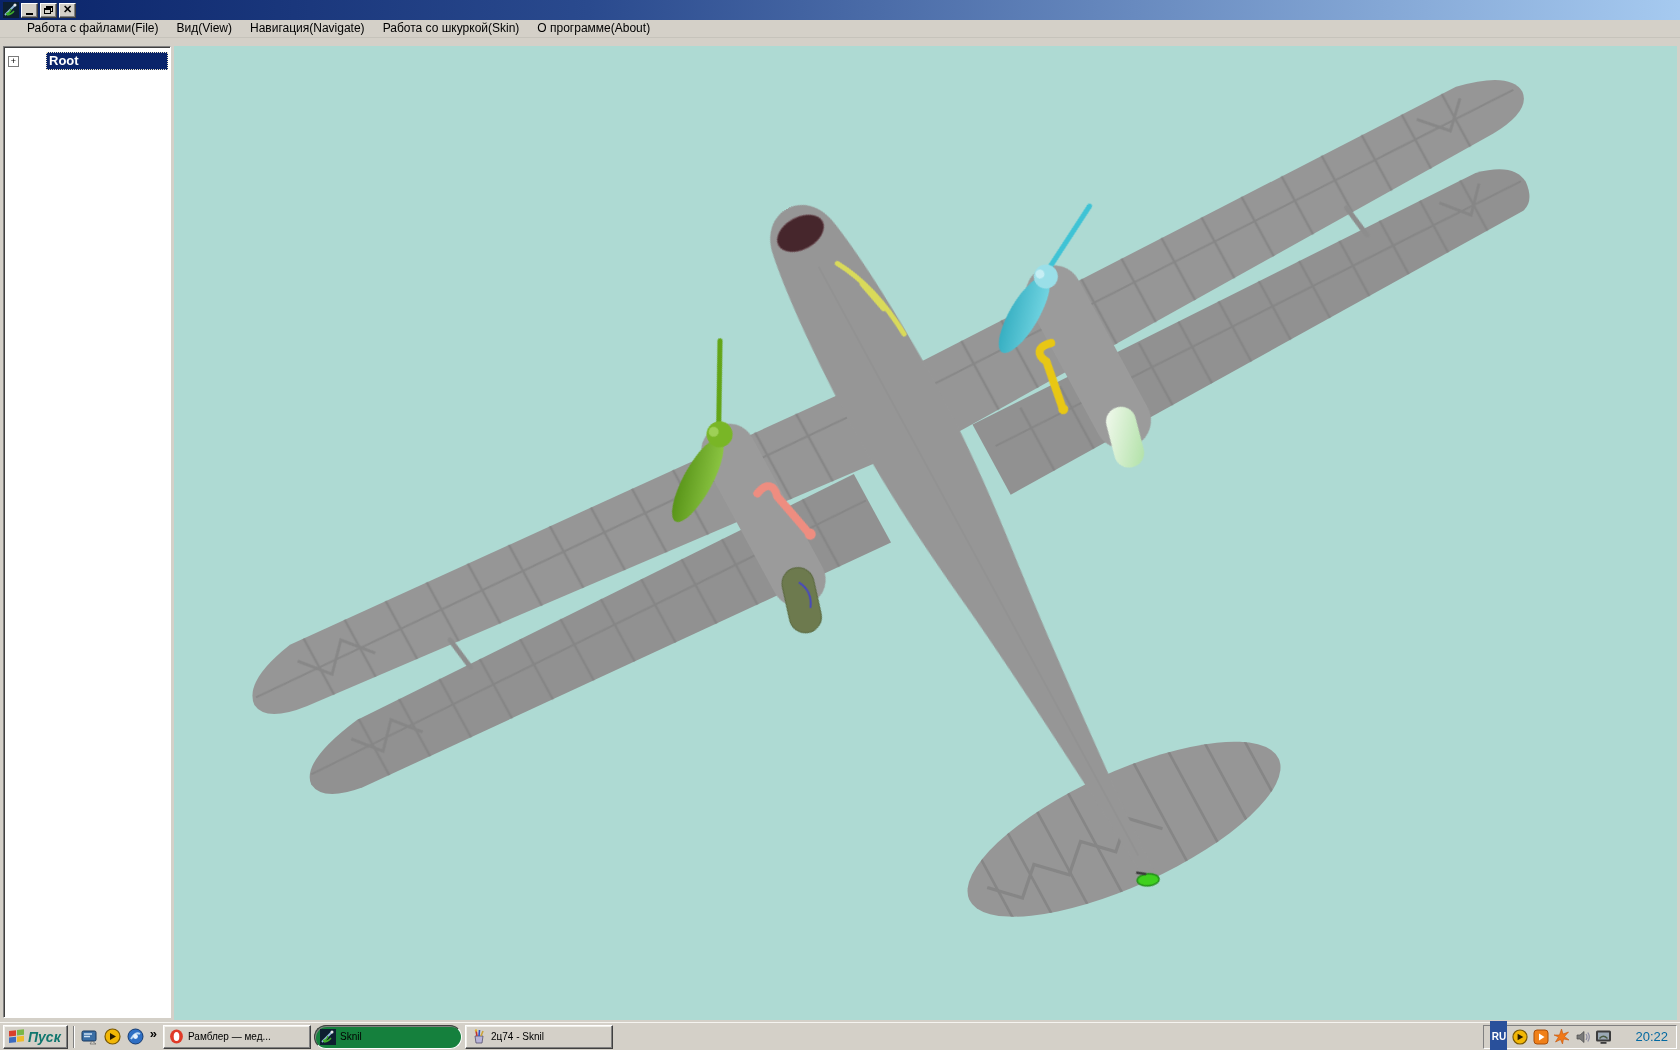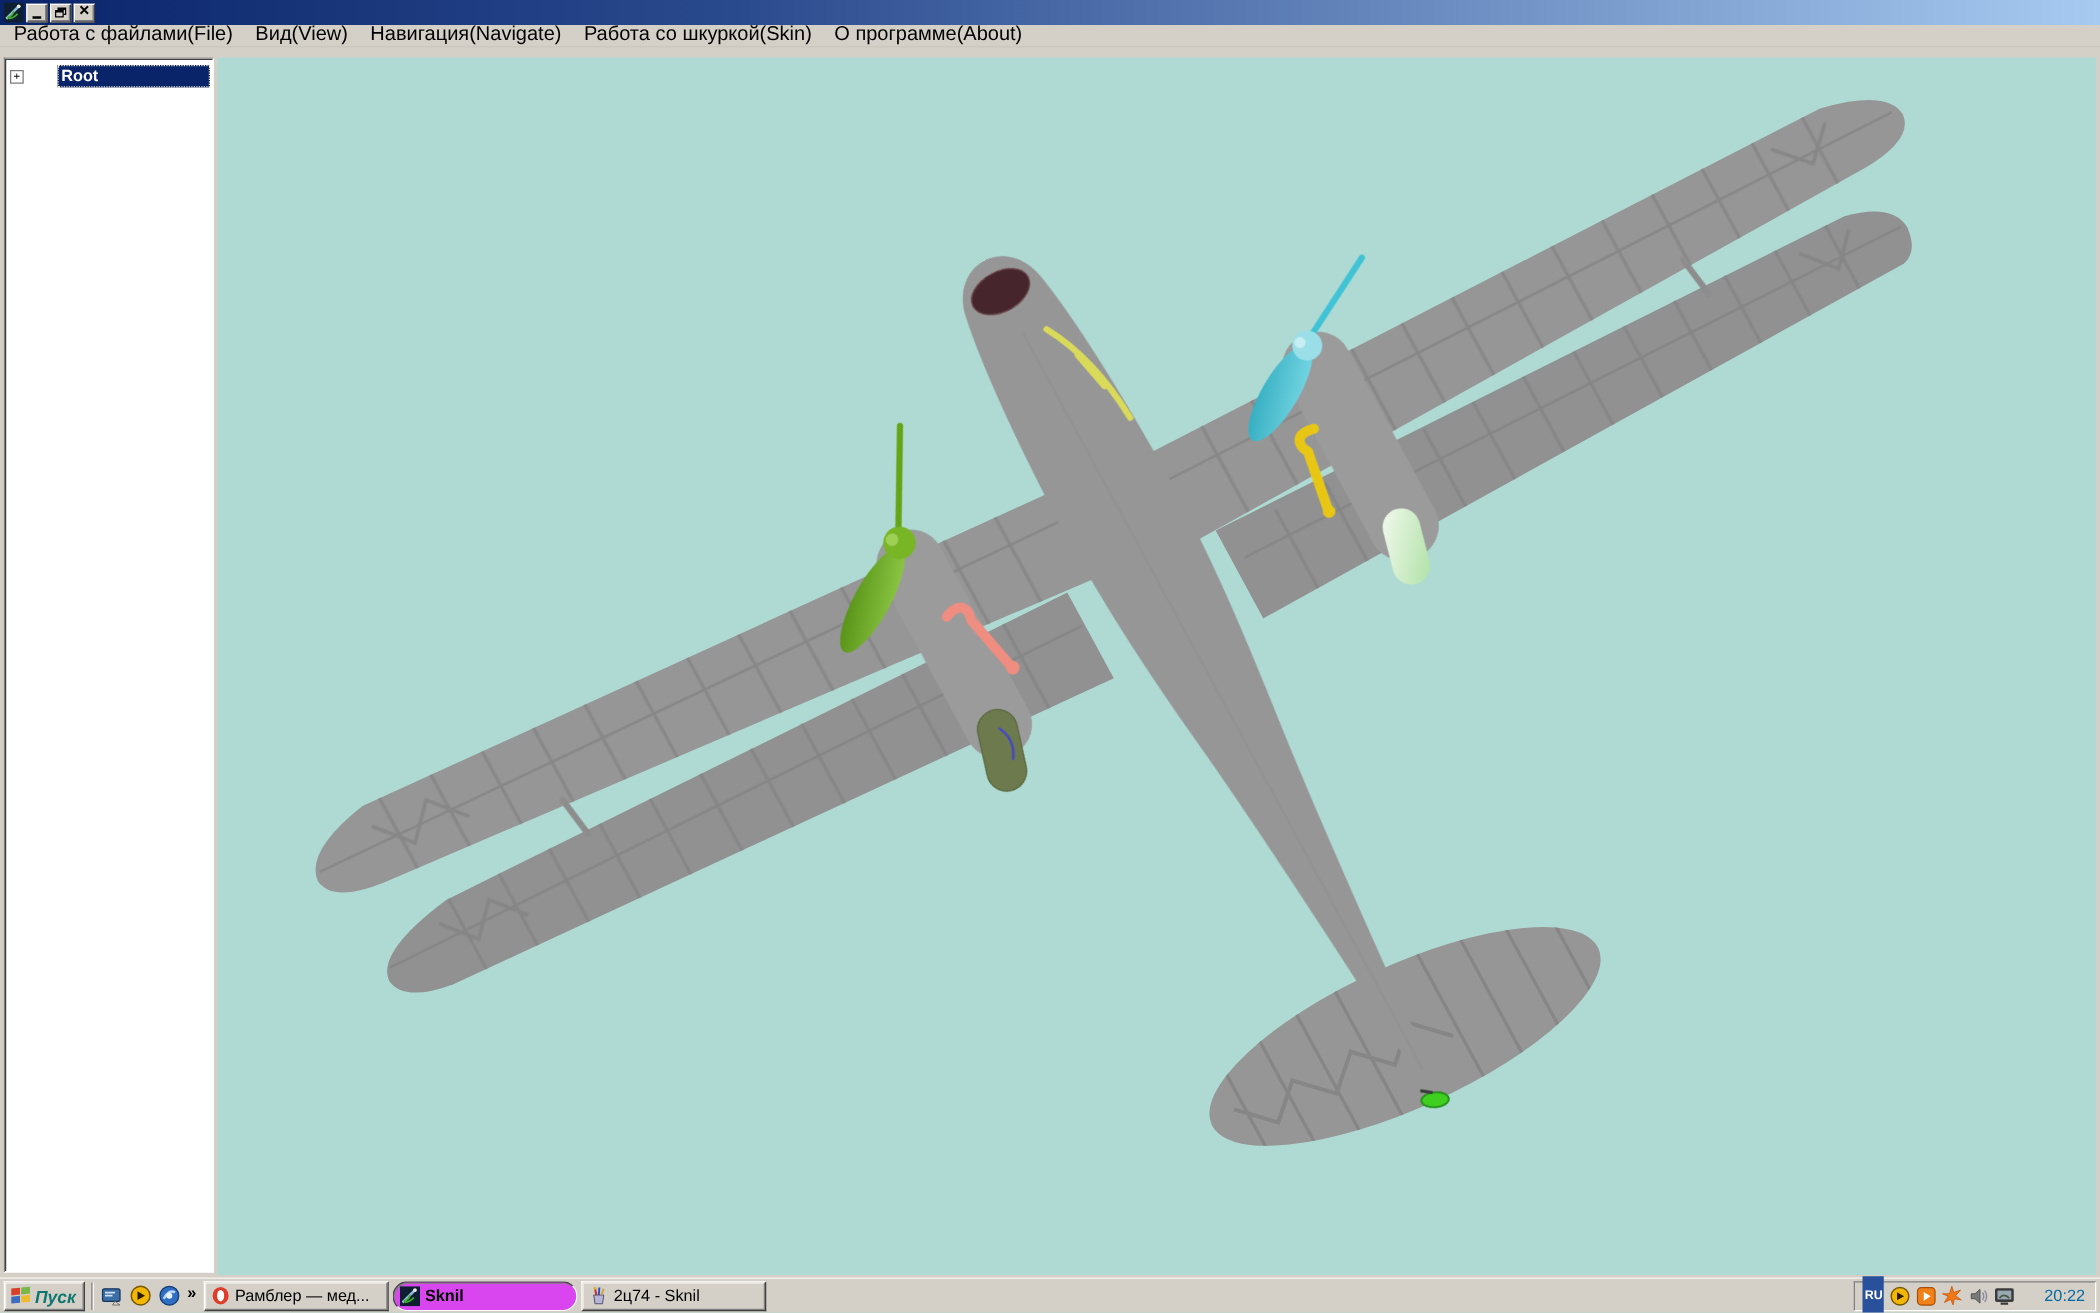--- a/index.html
+++ b/index.html
@@ -29,21 +29,21 @@
     font-size:10px;font-weight:bold;color:#000;line-height:1;
   }
   .glyph-min{width:7px;height:2px;background:#000;margin-top:7px;}
   .glyph-restore{position:relative;width:9px;height:8px;}
   .glyph-restore i{position:absolute;border:1px solid #000;border-top-width:2px;background:var(--chrome);display:block;}
   .glyph-restore i:first-child{left:2px;top:0;width:7px;height:6px;}
   .glyph-restore i:last-child{left:0;top:2px;width:7px;height:6px;}
   .glyph-close{font-size:11px;font-weight:bold;transform:translateY(-1px);}
   
   .menubar{height:18px;flex:0 0 18px;background:var(--chrome);display:flex;align-items:center;
-    font-size:16px;color:#000;padding-left:2px;border-bottom:1px solid #c6c3bb;}
+    font-size:12px;color:#000;padding-left:18px;border-bottom:1px solid #c6c3bb;}
   .menu-item{padding:2px 9px 3px 9px;white-space:nowrap;}
   
   .content{flex:1;position:relative;background:var(--chrome);}
   .tree-panel{
     position:absolute;left:3px;top:8px;bottom:4px;width:168px;background:#fff;
     border:1px solid;border-color:#808080 #fff #fff #808080;
     box-shadow:inset 1px 1px 0 #404040;
     padding:3px 2px 2px 2px;overflow:hidden;
   }
   .tree-item{display:flex;align-items:center;margin-top:2px;}
@@ -66,25 +66,25 @@
     border-top:1px solid #f5f4f0;box-shadow:0 -2px 0 #d4d0c8;
     display:flex;align-items:center;padding:2px 3px;gap:3px;
   }
   .raised{border:1px solid;border-color:#fff #404040 #404040 #fff;box-shadow:inset -1px -1px 0 #808080,inset 1px 1px 0 #f0efe9;background:var(--chrome);}
   .start-btn{height:24px;display:flex;align-items:center;gap:3px;padding:0 6px 0 4px;
     font-weight:bold;font-size:14px;color:#0f766e;font-style:italic;}
   .ql-sep{width:2px;height:22px;border-left:1px solid #808080;border-right:1px solid #fff;margin:0 2px;}
   .ql-icon{width:20px;height:20px;display:flex;align-items:center;justify-content:center;}
   .chevron{font-size:13px;font-weight:bold;color:#000;padding:0 3px 6px 1px;}
   .task-btn{width:148px;height:24px;display:flex;align-items:center;gap:4px;padding:0 5px;
-    font-size:13px;color:#000;overflow:hidden;white-space:nowrap;}
+    font-size:10px;color:#000;overflow:hidden;white-space:nowrap;}
   .task-btn .tlabel{overflow:hidden;text-overflow:ellipsis;}
   .task-btn.active{
     border-color:#404040 #fff #fff #404040;
-    box-shadow:inset 1px 1px 0 #808080;background:#d946ef;font-weight:bold;border-radius:12px;
+    box-shadow:inset 1px 1px 0 #808080;background:#15803d;font-weight:normal;border-radius:12px;
   }
   .tray{
     margin-left:auto;height:24px;display:flex;align-items:center;gap:4px;padding:0 8px 0 6px;
     border:1px solid;border-color:#808080 #fff #fff #808080;
   }
   .tray-lang{width:17px;height:31px;background:#29509b;color:#fff;font-size:10px;font-weight:bold;
     display:flex;align-items:center;justify-content:center;}
   .tray-ico{width:17px;height:17px;display:flex;align-items:center;justify-content:center;}
   .clock{font-size:13px;color:#0369a1;margin-left:19px;}
 </style>

